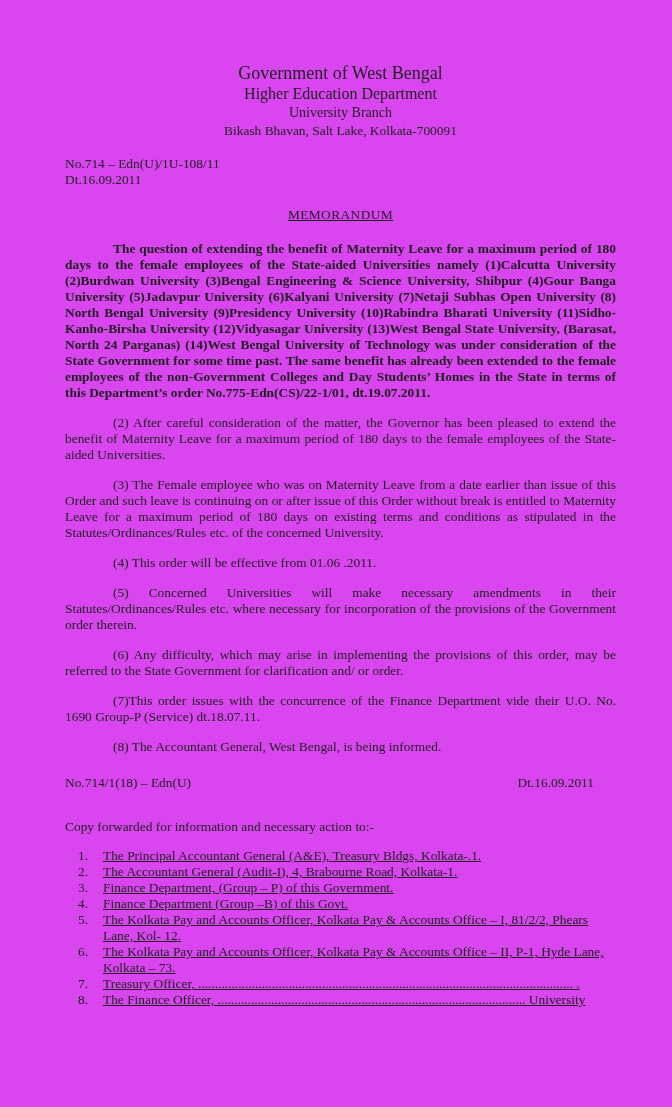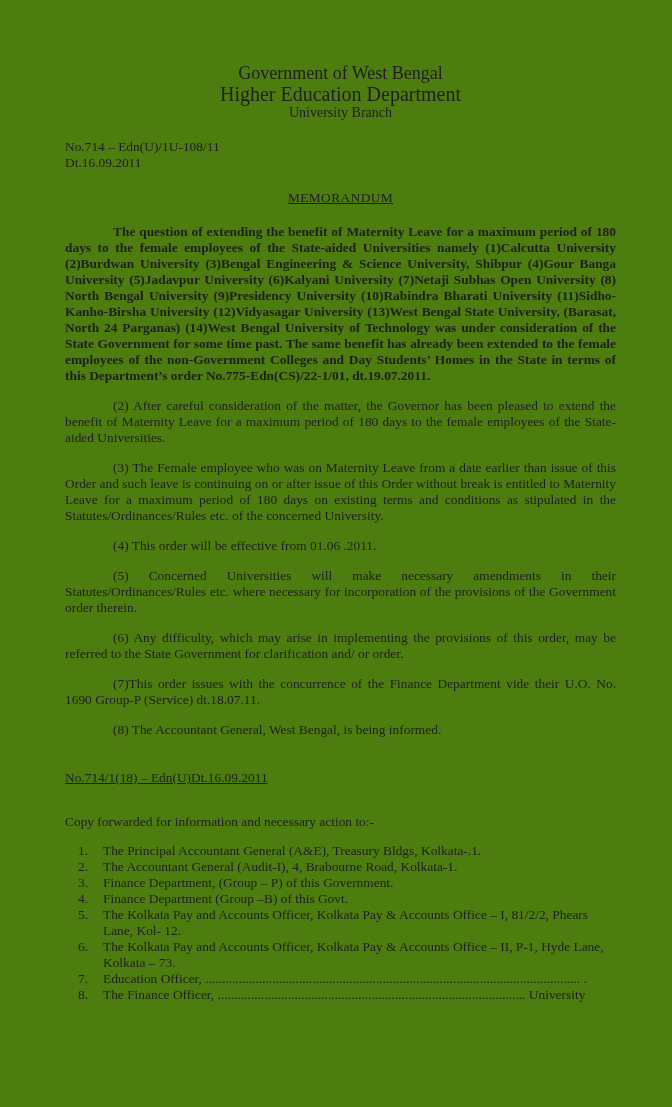--- a/index.html
+++ b/index.html
@@ -1,32 +1,32 @@
 <!DOCTYPE html>
 <html><head>
 <meta charset="utf-8">
 <style>
   html, body { margin: 0; padding: 0; background: #e8e8e8; }
   .page {
     position: relative;
     width: 672px;
     height: 1107px;
     margin: 0 auto;
-    background: #4d7c0f;
+    background: #d946ef;
     box-sizing: border-box;
     padding: 62px 56px 0 65px;
     font-family: "Liberation Serif", "DejaVu Serif", serif;
     font-size: 13.4px;
     line-height: 16px;
     color: #1f1f1f;
     overflow: hidden;
   }
   .doc-header { text-align: center; }
   .h1 { font-size: 18px;   line-height: 22px; }
-  .h2 { font-size: 20px;   line-height: 20px; }
+  .h2 { font-size: 16px;   line-height: 20px; }
   .h3 { font-size: 14px; line-height: 18px; }
   .h4 { font-size: 13.4px; line-height: 17px; }
 
   .ref-row { display: flex; justify-content: space-between; margin-top: 17px; flex-direction: column; }
   .ref-row .ref-date-1 { padding-right: 58px; }
 
   .memo-title {
     text-align: center;
     text-decoration: underline;
     margin-top: 19px;
@@ -40,39 +40,40 @@
   }
   .body-text p.first { margin-top: 18px; font-weight: bold; }
 
   .sig-block {
     width: max-content;
     text-align: center;
     margin: 24px 78px 0 auto;
   }
   .sig-name { font-weight: bold; font-style: italic; }
 
-  .ref-row2 { display: flex; justify-content: flex-start; margin-top: 32px; text-decoration: underline; }
+  .ref-row2 { display: flex; justify-content: space-between; margin-top: 20px; }
   .ref-row2 .ref-date-2 { padding-right: 22px; }
 
   .copy-line { margin-top: 28px; }
 
   .copy-list { margin-top: 13px; }
   .copy-item { display: flex; }
   .copy-num  { flex: none; width: 25px; padding-left: 13px; }
-  .copy-text { flex: 1; overflow: hidden; }
+  .copy-text { flex: 1; overflow: hidden; text-decoration: underline; }
 </style>
 </head>
 <body>
 
 <div class="page">
 
   <div class="doc-header">
     <div class="h1">Government of West Bengal</div>
     <div class="h2">Higher Education Department</div>
     <div class="h3">University Branch</div>
+    <div class="h4">Bikash Bhavan, Salt Lake, Kolkata-700091</div>
   </div>
 
   <div class="ref-row">
     <span>No.714 – Edn(U)/1U-108/11</span>
     <span class="ref-date-1">Dt.16.09.2011</span>
   </div>
 
   <div class="memo-title">MEMORANDUM</div>
 
   <div class="body-text">
@@ -114,21 +115,21 @@
     <div class="copy-item">
       <span class="copy-num">5.</span>
       <span class="copy-text">The Kolkata Pay and Accounts Officer, Kolkata Pay &amp; Accounts Office – I, 81/2/2, Phears Lane, Kol- 12.</span>
     </div>
     <div class="copy-item">
       <span class="copy-num">6.</span>
       <span class="copy-text">The Kolkata Pay and Accounts Officer, Kolkata Pay &amp; Accounts Office – II, P-1, Hyde Lane, Kolkata – 73.</span>
     </div>
     <div class="copy-item">
       <span class="copy-num">7.</span>
-      <span class="copy-text">Education Officer, ................................................................................................................ .</span>
+      <span class="copy-text">Treasury Officer, ................................................................................................................ .</span>
     </div>
     <div class="copy-item">
       <span class="copy-num">8.</span>
       <span class="copy-text">The Finance Officer, ............................................................................................ University</span>
     </div>
   </div>
 
 </div>
 
 </body></html>

